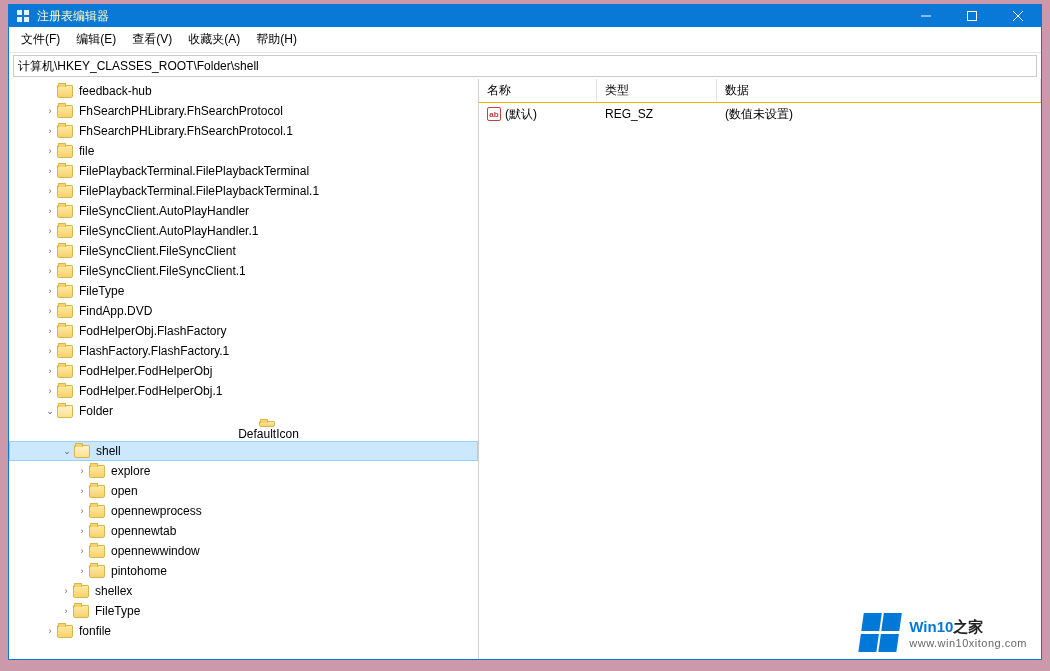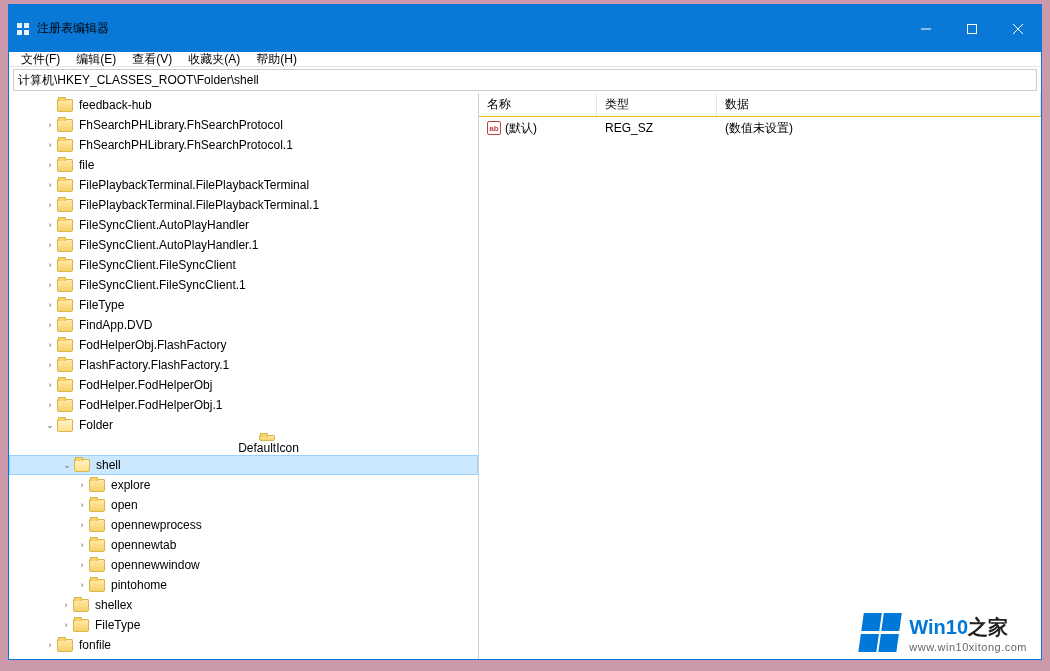--- a/index.html
+++ b/index.html
@@ -1,23 +1,23 @@
 <!DOCTYPE html>
 <html><head>
 <meta charset="utf-8">
 <style>
   * { box-sizing: border-box; margin: 0; padding: 0; }
   html, body { width: 1050px; height: 671px; font-family: "Microsoft YaHei", "Segoe UI", sans-serif; font-size: 12px; overflow: hidden; background: #cc99aa; }
   .win { position: absolute; left: 8px; top: 4px; width: 1034px; height: 656px; background: #fff; border: 1px solid #0a78d6; display: flex; flex-direction: column; }
-  .titlebar { height: 47px; background: #0a78d6; display: flex; align-items: center; color: #000000; }
+  .titlebar { height: 22px; background: #0a78d6; display: flex; align-items: center; color: #fef9c3; }
   .titlebar .icon { width: 28px; display: flex; align-items: center; justify-content: center; }
   .titlebar .title { flex: 1; font-size: 12px; }
   .titlebar .btns { display: flex; }
   .titlebar .btns div { width: 46px; height: 30px; display: flex; align-items: center; justify-content: center; }
-  .menubar { height: 15px; background: #fff; border-bottom: 1px solid #e5e5e5; display: flex; align-items: center; padding: 0 4px; }
+  .menubar { height: 26px; background: #fff; border-bottom: 1px solid #e5e5e5; display: flex; align-items: center; padding: 0 4px; }
   .menubar span { padding: 2px 8px; cursor: default; }
   .addr { height: 22px; border: 1px solid #ccc; margin: 2px 4px; display: flex; align-items: center; padding: 0 4px; background: #fff; }
   .addr input { border: none; outline: none; width: 100%; font-size: 12px; font-family: inherit; }
   .content { flex: 1; display: flex; overflow: hidden; position: relative; }
   .tree { width: 470px; border-right: 1px solid #d0d0d0; overflow-y: scroll; overflow-x: hidden; padding: 2px 0; position: relative; }
   .tree-inner { padding-bottom: 10px; }
   .values { flex: 1; background: #fff; }
   .values .hdr { display: flex; border-bottom: 1px solid #eab308; height: 24px; align-items: center; }
   .values .hdr div { padding: 0 8px; border-right: 1px solid #e5e5e5; height: 100%; display: flex; align-items: center; }
   .values .col-name { width: 118px; }
@@ -33,21 +33,21 @@
   .node.selected { background: #cce8ff; border: 1px solid #99d1ff; height: 20px; }
   .expander { width: 14px; text-align: center; color: #666; font-size: 9px; display: inline-flex; align-items: center; justify-content: center; }
   .folder-icon { width: 16px; height: 13px; background: linear-gradient(#ffe9a8, #f8d26a); border: 1px solid #d9b84b; border-radius: 1px 1px 2px 2px; position: relative; margin-right: 4px; }
   .folder-icon::before { content: ""; position: absolute; top: -3px; left: 0; width: 6px; height: 3px; background: #f8d26a; border: 1px solid #d9b84b; border-bottom: none; border-radius: 1px 1px 0 0; }
   .folder-icon.open { background: linear-gradient(#fff2c8, #ffe08f); }
   .node .label { padding: 0 2px; }
   .watermark { position: absolute; right: 14px; bottom: 6px; display: flex; align-items: center; gap: 8px; }
   .watermark .logo { display: flex; flex-wrap: wrap; width: 40px; height: 40px; gap: 2px; transform: skewX(-8deg); }
   .watermark .logo div { width: 18px; height: 18px; background: #0078d7; }
   .watermark .txt { display: flex; flex-direction: column; align-items: flex-start; }
-  .watermark .txt .big { font-size: 20px; font-weight: bold; }
+  .watermark .txt .big { font-size: 15px; font-weight: bold; }
   .watermark .txt .big .blue { color: #0078d7; }
   .watermark .txt .big .black { color: #222; }
   .watermark .txt .small { font-size: 11px; color: #666; letter-spacing: 0.5px; }
   
   .tree::-webkit-scrollbar { width: 16px; }
   .tree::-webkit-scrollbar-track { background: #f0f0f0; }
   .tree::-webkit-scrollbar-thumb { background: #c2c2c2; border: 1px solid #f0f0f0; }
   .tree::-webkit-scrollbar-button { background: #f0f0f0; height: 16px; }
 </style>
 </head>

